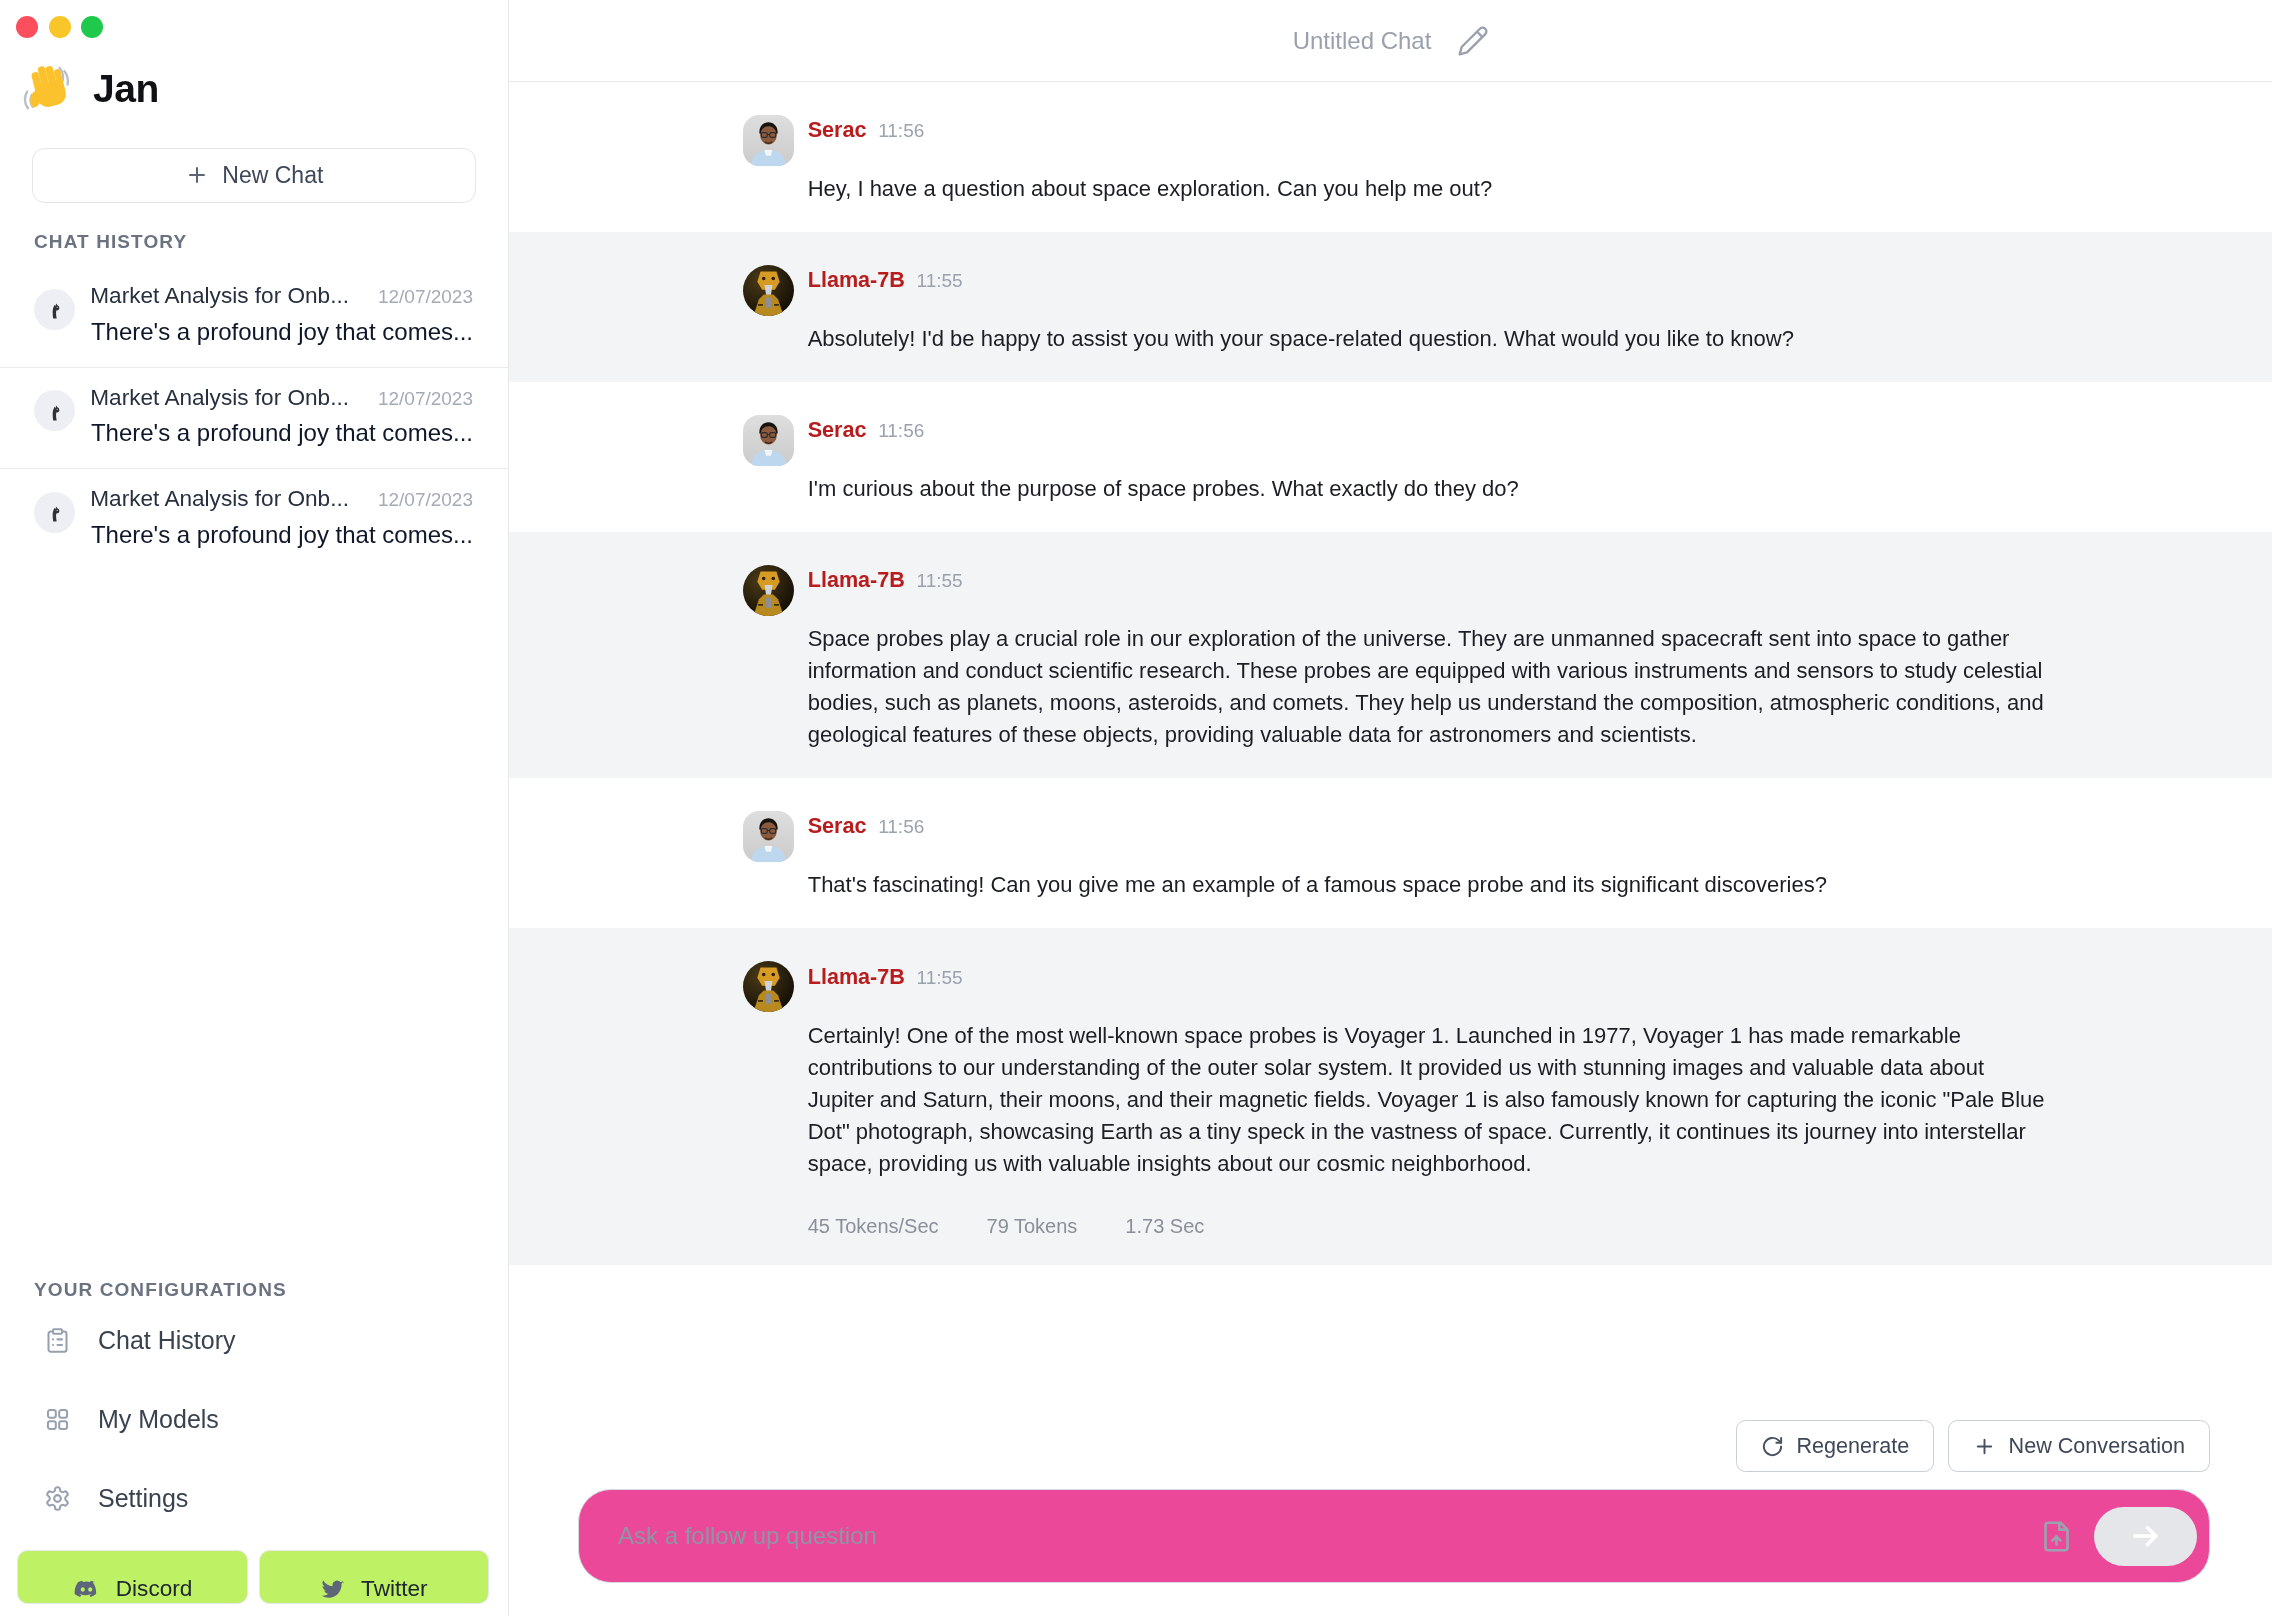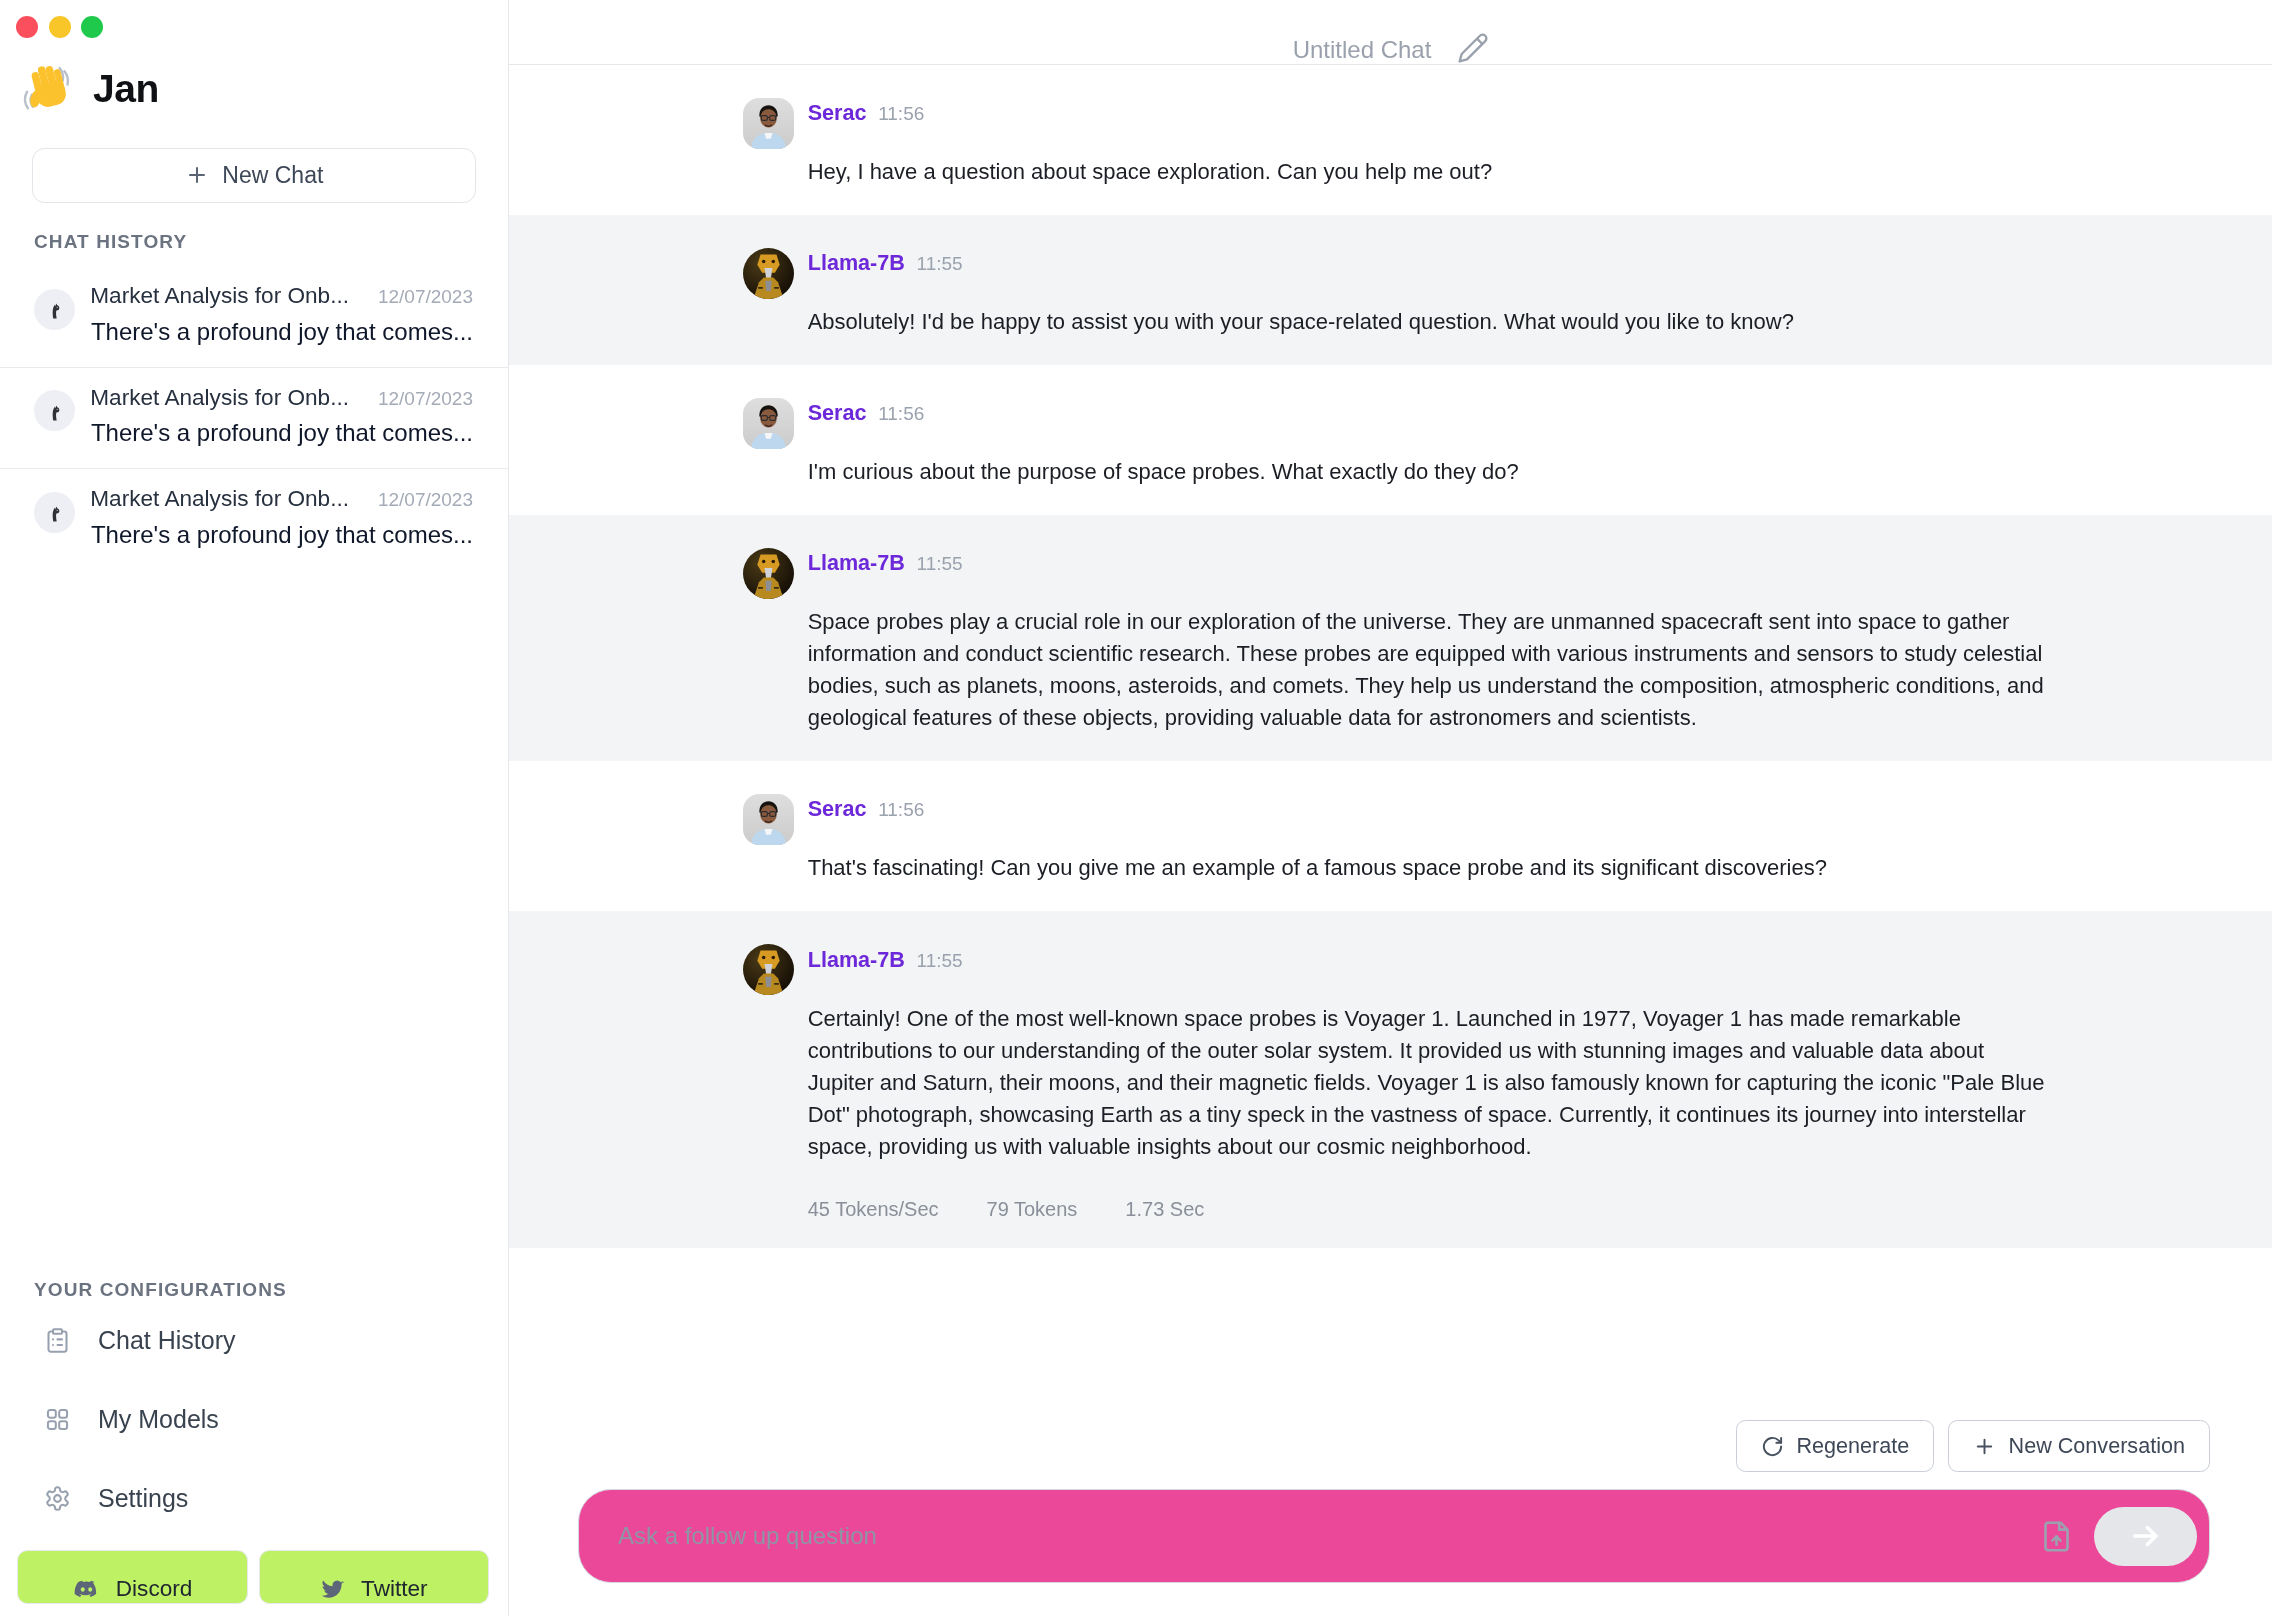--- a/index.html
+++ b/index.html
@@ -42,33 +42,33 @@
   .nav-item{display:flex;align-items:center;gap:27px;height:79px;padding-left:44px;cursor:pointer;}
   .nav-item svg{flex:none;}
   .nav-label{font-size:25px;font-weight:500;color:#39434f;}
   .social-row{display:flex;gap:11px;margin:12.6px 19px 0 17.4px;}
   .social-btn{flex:1;height:54px;border:1.6px solid #e6e8ec;border-radius:10.5px;background:#bef264;
     display:flex;align-items:flex-end;justify-content:center;gap:16px;font-size:22.6px;
     font-weight:500;color:#20262f;font-family:inherit;cursor:pointer;}
 
   
   .main{flex:1;display:flex;flex-direction:column;min-width:0;background:#fff;}
-  .chat-header{height:65px;flex:none;border-bottom:1.6px solid #e6e8ea;
-    display:flex;align-items:flex-end;justify-content:center;gap:26px;}
+  .chat-header{height:82px;flex:none;border-bottom:1.6px solid #e6e8ea;
+    display:flex;align-items:center;justify-content:center;gap:26px;}
   .chat-title{font-size:24px;font-weight:500;color:#9aa1ad;}
   .messages{flex:none;}
   .msg{display:flex;gap:13.7px;padding:33px 221px 27px 234px;}
   .msg.alt{background:var(--band);}
   .avatar{width:51px;height:51px;flex:none;overflow:hidden;}
   .avatar.user{border-radius:16px;background:linear-gradient(180deg,#dedede,#cbcbcb);}
   .avatar.assistant{border-radius:50%;background:radial-gradient(circle at 35% 30%,#4a3a16,#171007 75%);}
   .avatar svg{display:block;width:100%;height:100%;}
   .msg-body{min-width:0;padding-top:2.1px;}
   .msg-head{display:flex;align-items:baseline;gap:11.6px;}
-  .msg-author{font-size:21.6px;font-weight:700;color:#6d28d9;}
+  .msg-author{font-size:21.6px;font-weight:700;color:#b91c1c;}
   .msg-time{font-size:19px;color:#9aa2ae;}
   .msg-text{margin-top:30px;font-size:22px;line-height:32px;color:#1b1e24;max-width:1263px;}
   .msg-stats{display:flex;gap:48px;margin-top:35px;font-size:20px;color:#8a9099;}
 
   .composer{margin-top:auto;flex:none;}
   .composer-actions{display:flex;justify-content:flex-end;gap:13.7px;padding-right:63px;margin-bottom:17px;}
   .action-btn{height:52px;border:1.6px solid #c9ced8;border-radius:9.5px;background:#fff;
     display:flex;align-items:center;gap:12.6px;padding:0 24px;font-size:21.6px;color:var(--slate);
     font-family:inherit;cursor:pointer;}
   .input-row{margin:0 63px 33px 69px;height:94px;border:1.6px solid #d5d9e0;border-radius:33px;

